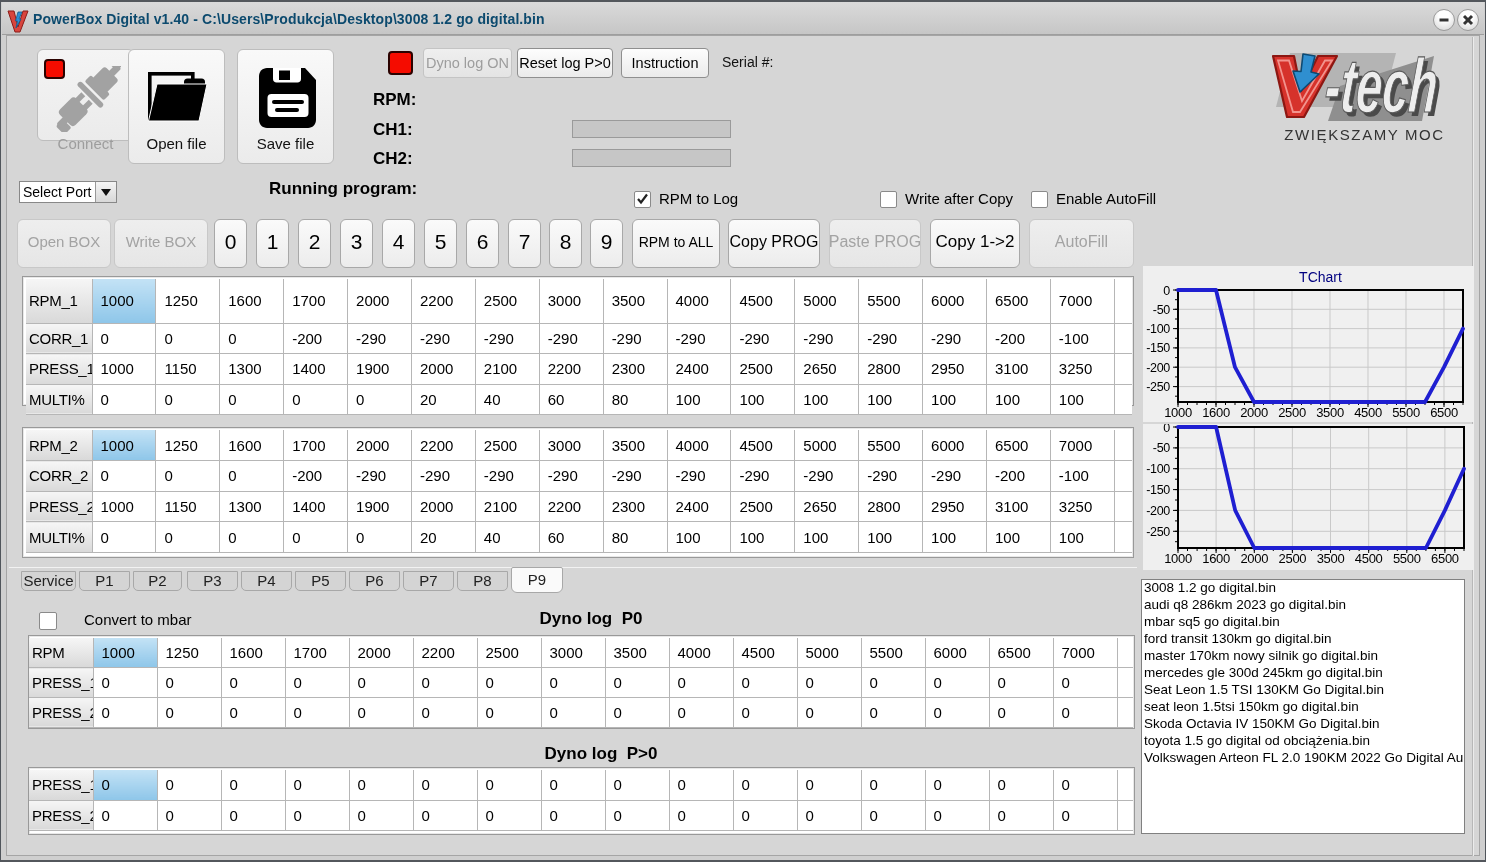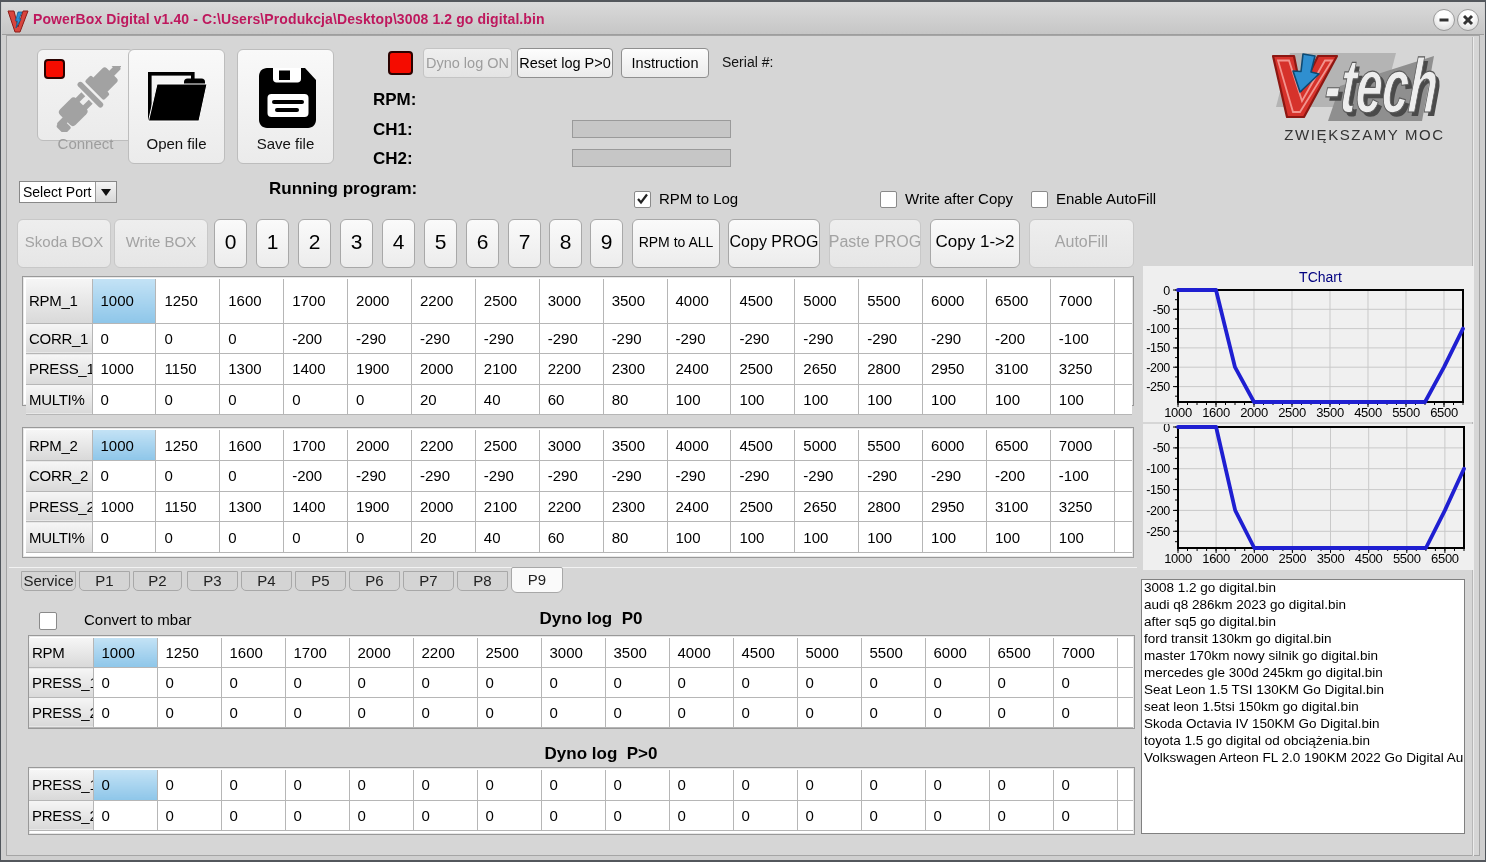--- a/index.html
+++ b/index.html
@@ -1,19 +1,19 @@
 <!DOCTYPE html>
 <html><head><meta charset="utf-8"><title>PowerBox</title>
 <style>
 *{margin:0;padding:0;box-sizing:border-box}
 html,body{width:1486px;height:862px;overflow:hidden}
 body{position:relative;font-family:"Liberation Sans",sans-serif;background:#cfcfcf;border:1px solid #50555b;border-top:2px solid #53575c;border-bottom:2px solid #53575c}
 #titlebar{position:absolute;left:1px;top:0;width:1482px;height:33px;background:linear-gradient(180deg,#dadada,#c6c6c6);border-bottom:1px solid #9e9e9e}
 #vicon{position:absolute}
-#title{position:absolute;left:32px;top:9px;font-size:14px;font-weight:bold;color:#be185d;letter-spacing:0.1px}
+#title{position:absolute;left:32px;top:9px;font-size:14px;font-weight:bold;color:#0c4a6e;letter-spacing:0.1px}
 .circbtn{position:absolute;width:22px;height:22px;border-radius:50%;background:radial-gradient(circle at 50% 30%,#ffffff 30%,#dcdcdc 85%);border:1px solid #9a9a9a}
 .circbtn svg{position:absolute;left:-1px;top:-1px}
 #client{position:absolute;left:5px;top:33px;width:1474px;height:821px;background:#d6d6d6;border:1px solid #a5a5a5}
 .bigbtn{position:absolute;background:linear-gradient(180deg,#f9f9f9,#ebebeb);border:1px solid #bdbdbd;border-radius:6px}
 .bigbtn.dis{background:linear-gradient(180deg,#f4f4f4,#ebebeb)}
 .biglab{position:absolute;left:0;width:100%;top:85px;text-align:center;font-size:15px;color:#111}
 .redsq{position:absolute;width:21px;height:20px;background:#f50c00;border:2px solid #2b0200;border-radius:4px}
 #comboport{position:absolute;left:18px;top:179px;width:98px;height:22px;background:#fff;border:1px solid #888;font-size:14px}
 #comboport span{position:absolute;left:3px;top:2px;color:#000}
 .arrowbox{position:absolute;right:0;top:0;width:21px;height:20px;background:linear-gradient(180deg,#f4f4f4,#d8d8d8);border-left:1px solid #999}
@@ -120,21 +120,21 @@
 <div class="cb" style="left:633px;top:189px;width:17px;height:17px">
     <svg width="13" height="13" viewBox="0 0 13 13" style="position:absolute;left:1px;top:1px">
       <path d="M2 6 L5 9.5 L11 1.5" fill="none" stroke="#222" stroke-width="2.2"></path>
     </svg>
   </div>
 <div class="cblab" style="left:658px;top:188px">RPM to Log</div>
 <div class="cb" style="left:879px;top:189px;width:17px;height:17px"></div>
 <div class="cblab" style="left:904px;top:188px">Write after Copy</div>
 <div class="cb" style="left:1030px;top:189px;width:17px;height:17px"></div>
 <div class="cblab" style="left:1055px;top:188px">Enable AutoFill</div>
-<div class="mbtn dis" style="left:16px;top:217px;width:94px">Skoda BOX</div>
+<div class="mbtn dis" style="left:16px;top:217px;width:94px">Open BOX</div>
 <div class="mbtn dis" style="left:113px;top:217px;width:94px">Write BOX</div>
 <div class="mbtn dig" style="left:213px;top:217px;width:33px">0</div>
 <div class="mbtn dig" style="left:255px;top:217px;width:33px">1</div>
 <div class="mbtn dig" style="left:297px;top:217px;width:33px">2</div>
 <div class="mbtn dig" style="left:339px;top:217px;width:33px">3</div>
 <div class="mbtn dig" style="left:381px;top:217px;width:33px">4</div>
 <div class="mbtn dig" style="left:423px;top:217px;width:33px">5</div>
 <div class="mbtn dig" style="left:465px;top:217px;width:33px">6</div>
 <div class="mbtn dig" style="left:507px;top:217px;width:33px">7</div>
 <div class="mbtn dig" style="left:548px;top:217px;width:33px">8</div>
@@ -695,21 +695,21 @@
     <line x1="263.8" y1="124" x2="263.8" y2="129" stroke="#000" stroke-width="1"></line>
     <text x="263.8" y="139" fill="#000000" font-size="13" letter-spacing="-0.3" text-anchor="middle" font-family="Liberation Sans, sans-serif">5500</text>
     <line x1="301.9" y1="124" x2="301.9" y2="129" stroke="#000" stroke-width="1"></line>
     <text x="301.9" y="139" fill="#000000" font-size="13" letter-spacing="-0.3" text-anchor="middle" font-family="Liberation Sans, sans-serif">6500</text>
     <rect x="35" y="3" width="286" height="121" fill="none" stroke="#000" stroke-width="2"></rect>
     <polyline points="35.0,3.0 54.1,3.0 73.1,3.0 92.2,86.4 111.3,124.0 130.3,124.0 149.4,124.0 168.5,124.0 187.5,124.0 206.6,124.0 225.7,124.0 244.7,124.0 263.8,124.0 282.9,124.0 301.9,86.4 321.0,44.7" fill="none" stroke="#1f1fd1" stroke-width="3.8" stroke-linejoin="round" stroke-linecap="round"></polyline>
   </svg>
 <div id="listbox">
     <div>3008 1.2 go digital.bin</div>
     <div>audi q8 286km 2023 go digital.bin</div>
-    <div>after sq5 go digital.bin</div>
+    <div>mbar sq5 go digital.bin</div>
     <div>ford transit 130km go digital.bin</div>
     <div>master 170km nowy silnik go digital.bin</div>
     <div>mercedes gle 300d 245km go digital.bin</div>
     <div>Seat Leon 1.5 TSI 130KM Go Digital.bin</div>
     <div>seat leon 1.5tsi 150km go digital.bin</div>
     <div>Skoda Octavia IV 150KM Go Digital.bin</div>
     <div>toyota 1.5 go digital od obciążenia.bin</div>
     <div>Volkswagen Arteon FL 2.0 190KM 2022 Go Digital Au</div>
   </div>
 <svg id="vtech" style="left:1255px;top:42px" width="210" height="103" viewBox="0 0 210 103">

